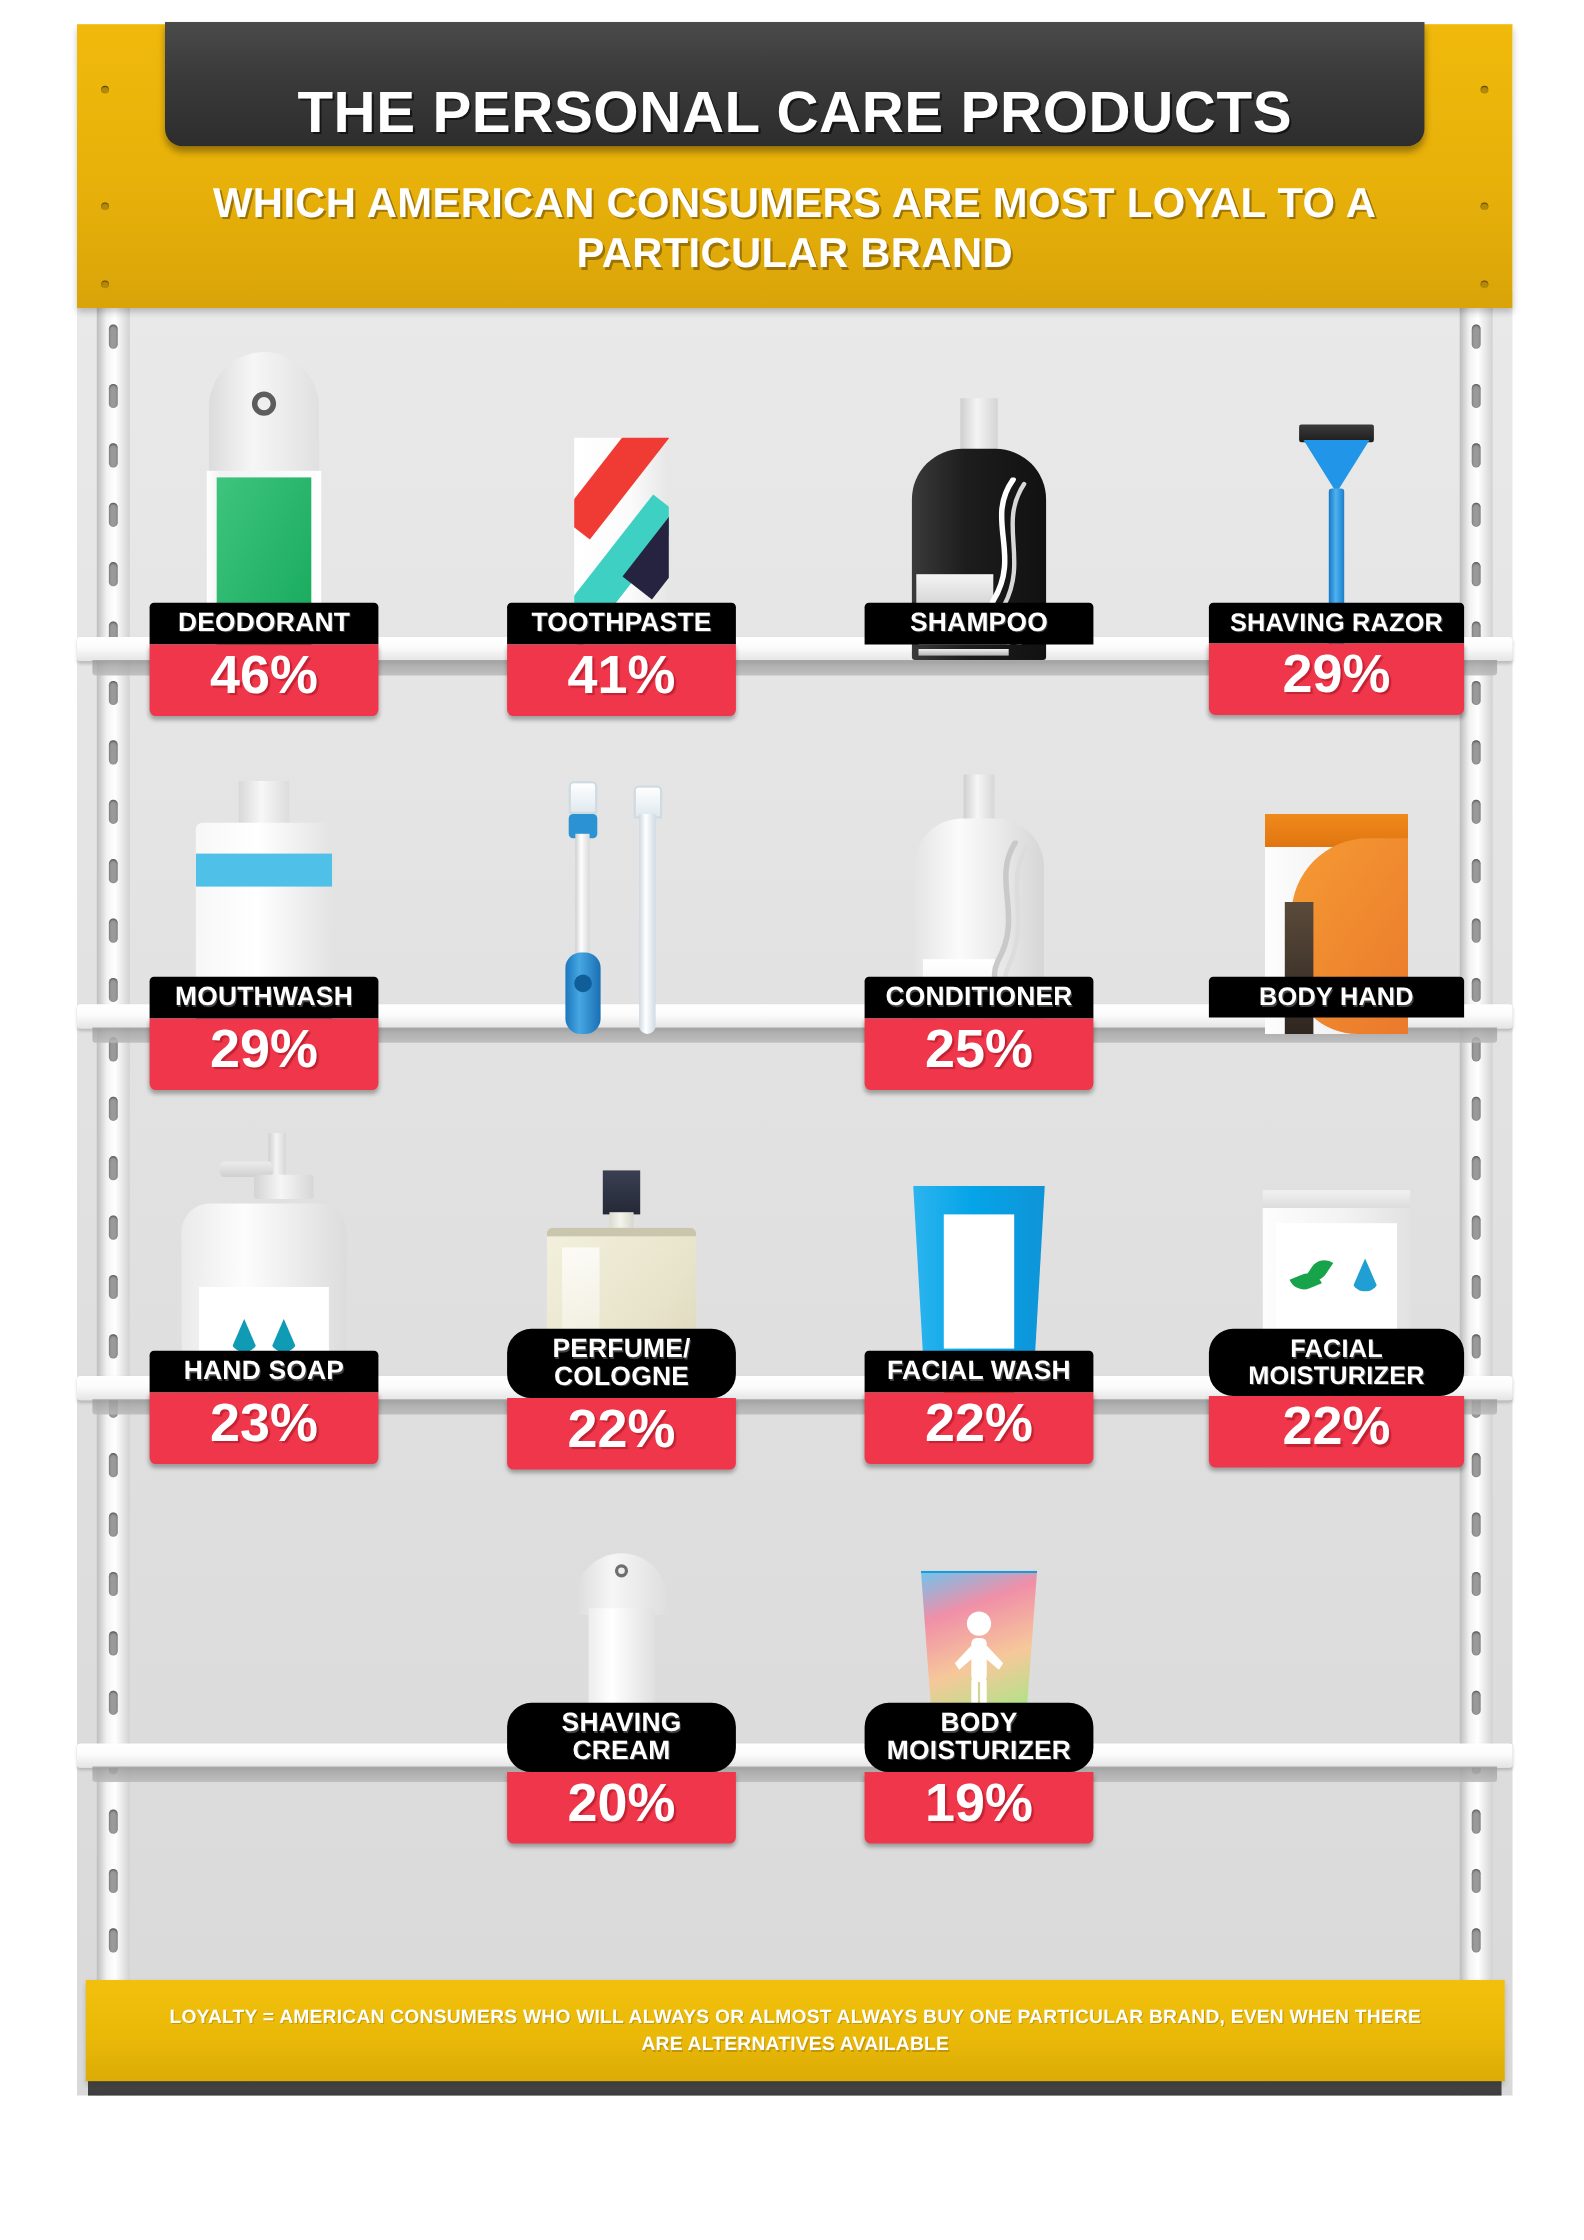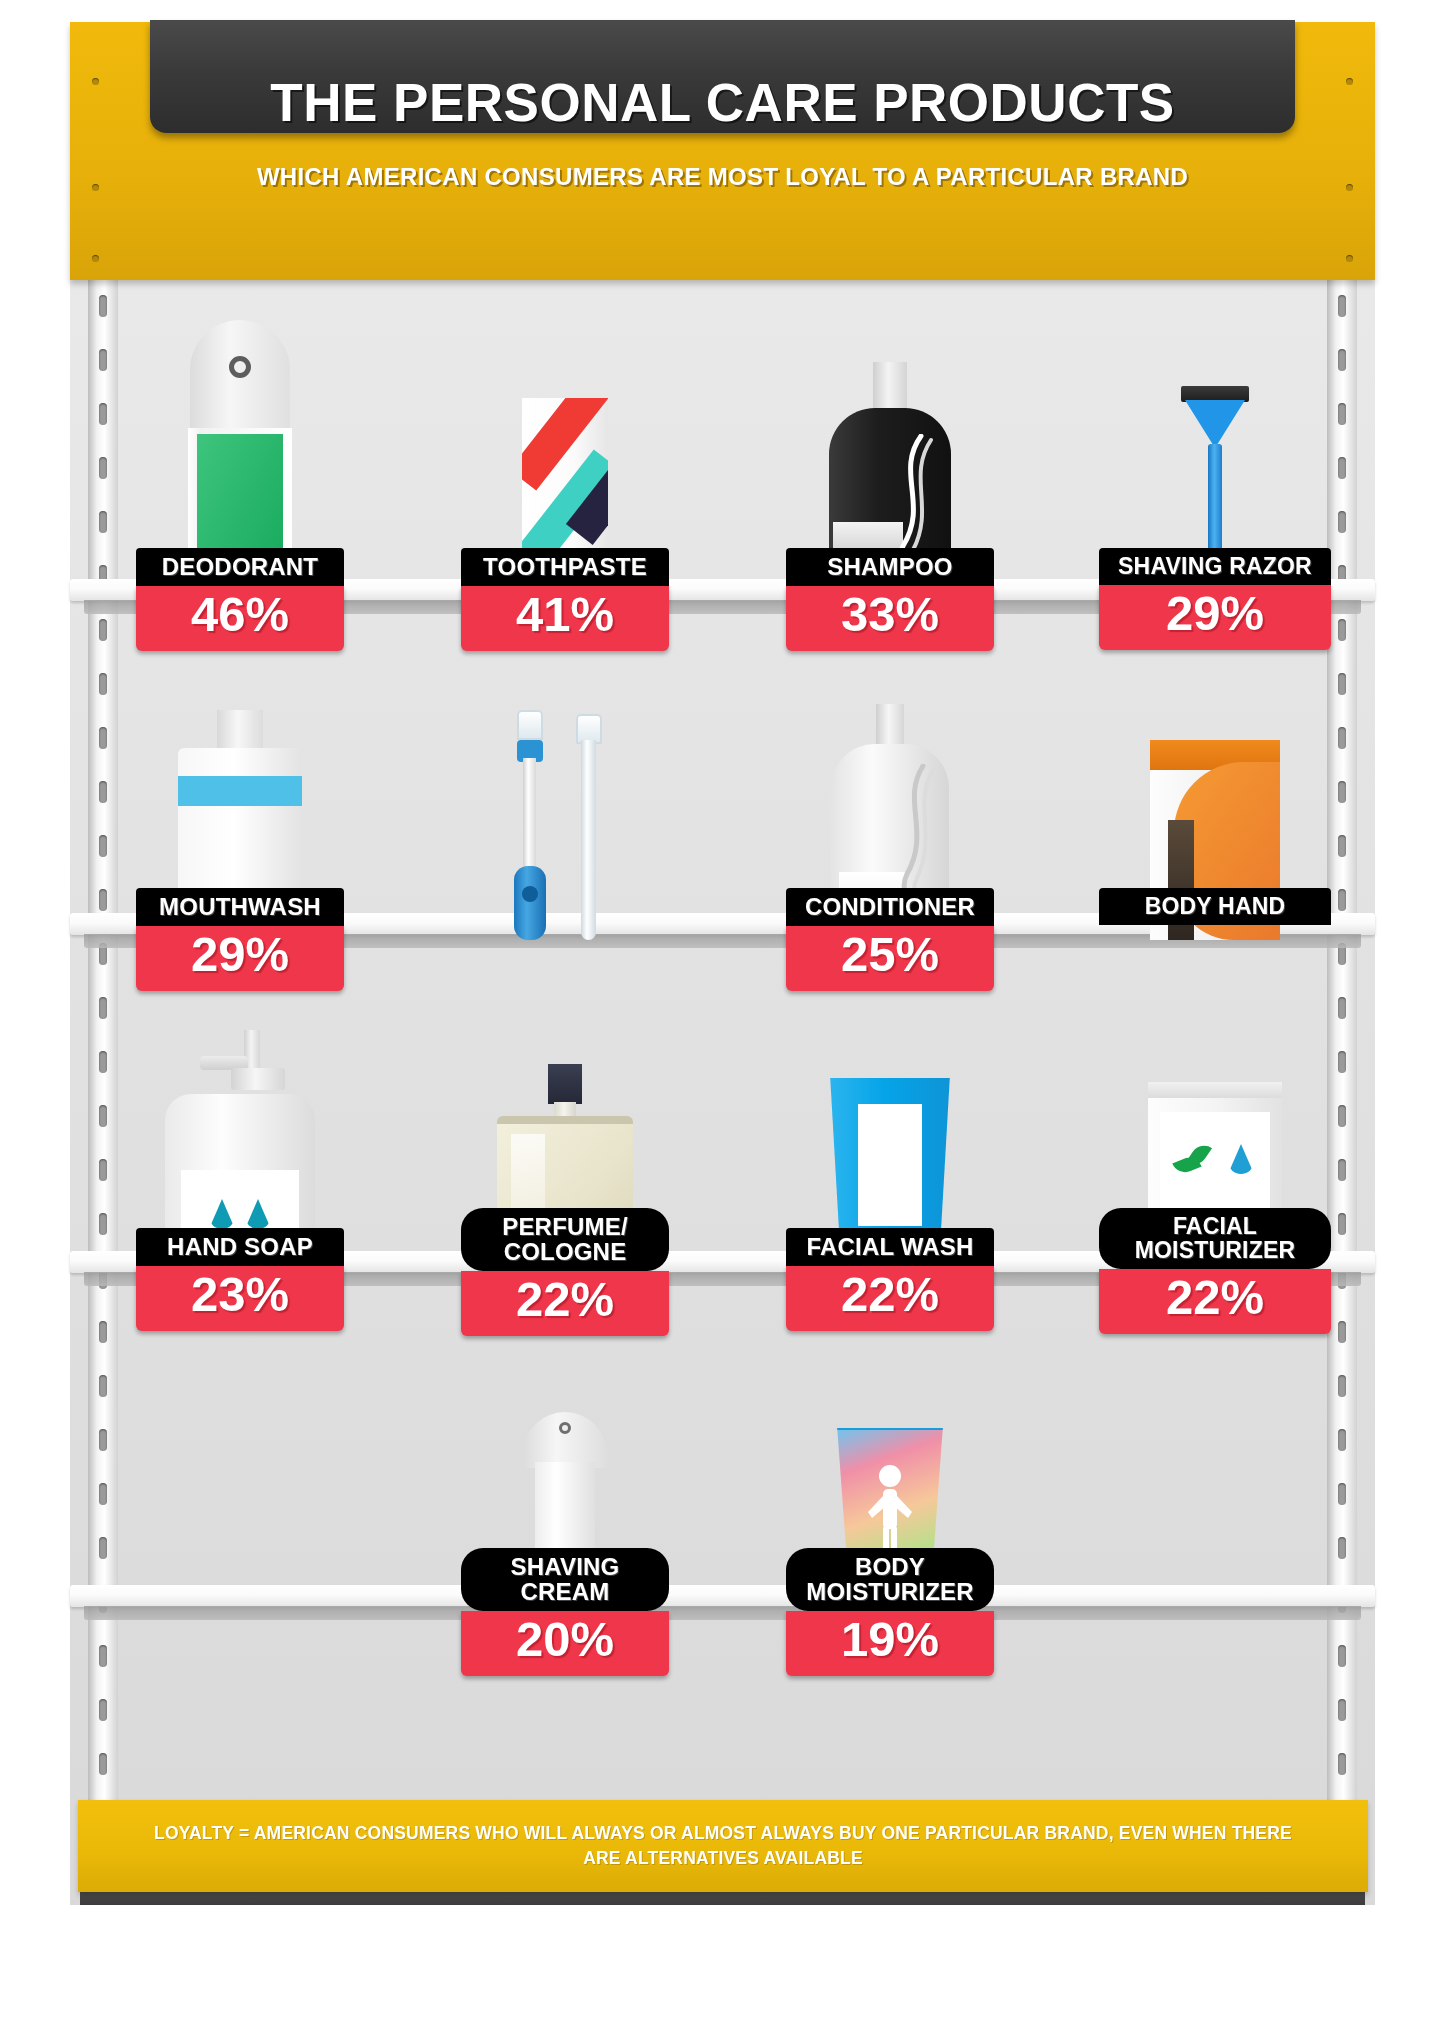--- a/index.html
+++ b/index.html
@@ -97,21 +97,21 @@
     font-size: 53px;
     font-weight: bold;
     letter-spacing: .5px;
     text-shadow: 2px 2px 0 rgba(0,0,0,.55);
     white-space: nowrap;
   }
   .subtitle {
     position: absolute; left: 0; right: 0; top: 140px;
     text-align: center;
     color: #ffffff;
-    font-size: 24px;
+    font-size: 38px;
     font-weight: bold;
     line-height: 1.22;
     letter-spacing: .3px;
     text-shadow: 2px 2px 0 rgba(120,85,0,.65);
     padding: 0 120px;
   }
 
   
   .footer {
     position: absolute; left: 78px; top: 1800px;
@@ -469,21 +469,20 @@
         <div class="sh-band" style="bottom:14px"></div>
         <div class="sh-band" style="bottom:4px"></div>
         <svg class="sh-hair" viewBox="0 0 44 152">
           <path d="M30 2 C4 38, 38 70, 12 112 C4 128, 14 144, 26 150" stroke="#ffffff" stroke-width="5" fill="none" stroke-linecap="round"></path>
           <path d="M40 6 C16 42, 44 74, 22 116 C14 132, 24 146, 36 151" stroke="#d8d8d8" stroke-width="4" fill="none" stroke-linecap="round"></path>
         </svg>
       </div>
     </div>
     <div class="tag" style="top:248px">
       <div class="name">SHAMPOO</div>
-      <div class="pct">33%</div>
     </div>
   </div>
 
   <div class="cell" style="left:1070px; top:300px; width:290px; height:300px">
     <div class="art">
       <div class="p rz-head"></div>
       <div class="p rz-tri"></div>
       <div class="p rz-handle"></div>
     </div>
     <div class="tag wide" style="top:248px">

